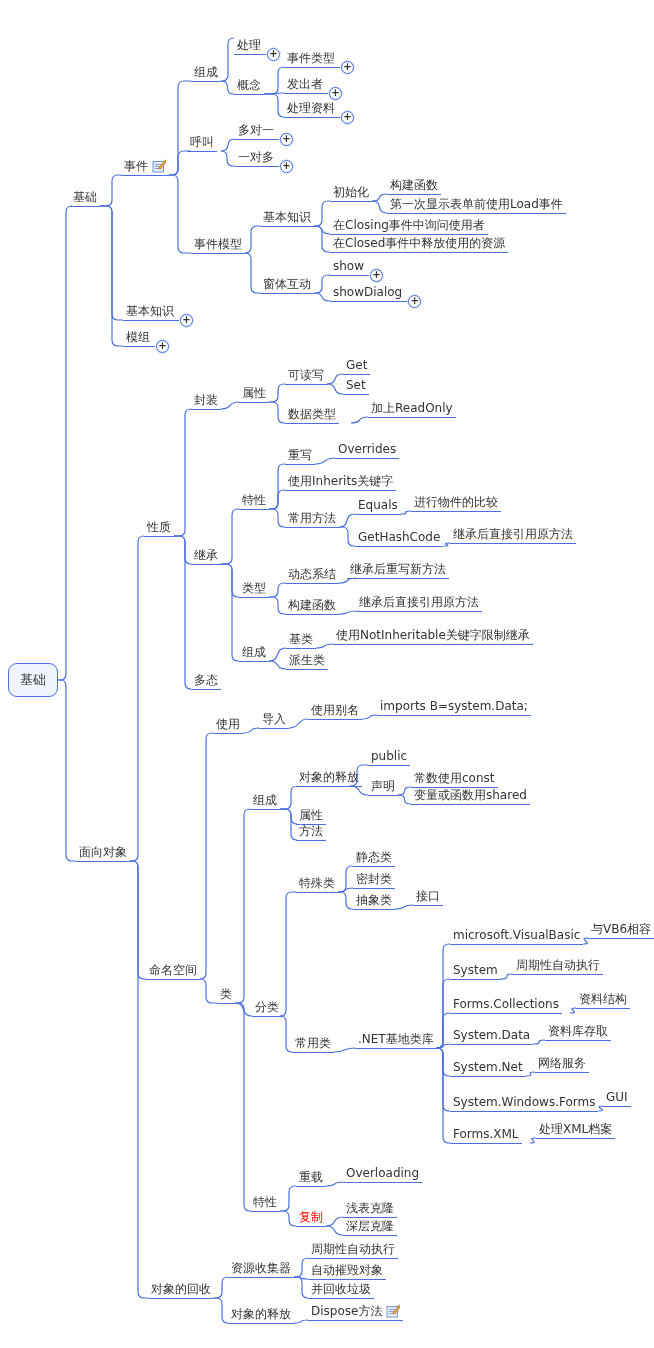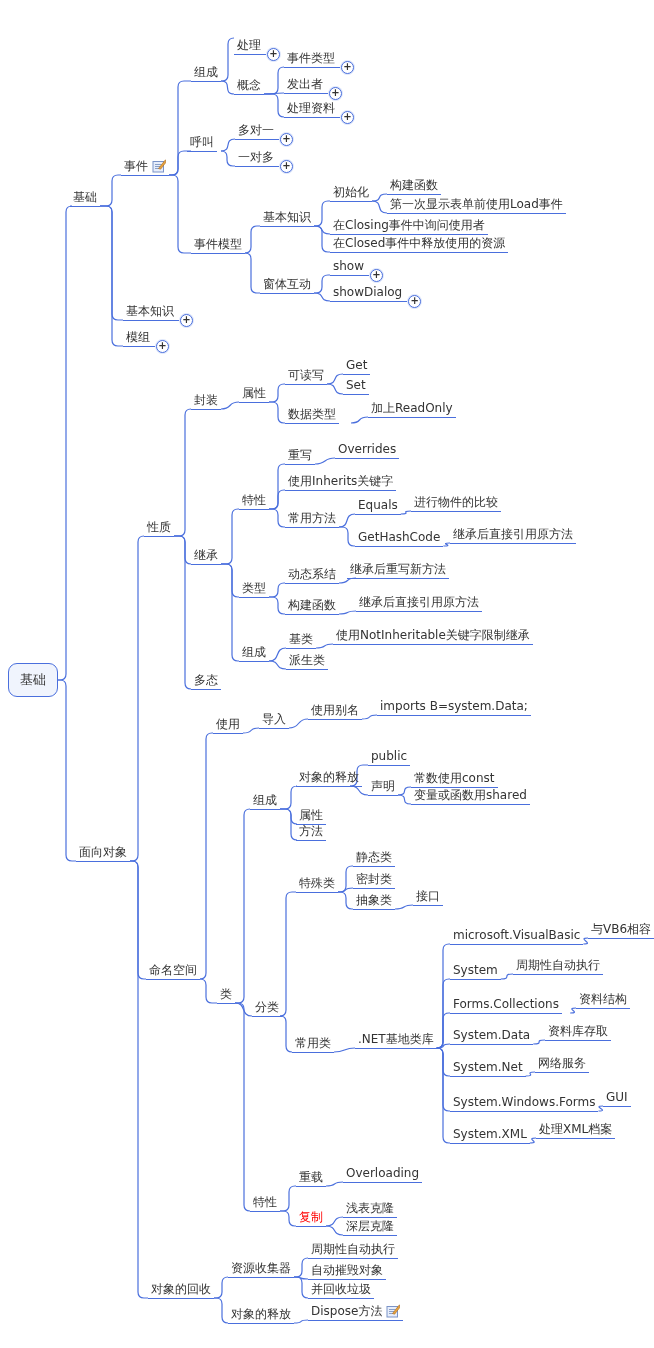--- a/index.html
+++ b/index.html
@@ -226,21 +226,21 @@
   <div class="node" id="t-system" style="left:450px;top:963px"><span>System</span></div>
   <div class="node" id="u-core" style="left:513px;top:958px"><span>周期性自动执行</span></div>
   <div class="node" id="t-collections" style="left:450px;top:997px"><span>Forms.Collections</span></div>
   <div class="node" id="u-struct" style="left:576px;top:992px"><span>资料结构</span></div>
   <div class="node" id="t-sdata" style="left:450px;top:1028px"><span>System.Data</span></div>
   <div class="node" id="u-db" style="left:545px;top:1024px"><span>资料库存取</span></div>
   <div class="node" id="t-snet" style="left:450px;top:1060px"><span>System.Net</span></div>
   <div class="node" id="u-web" style="left:535px;top:1056px"><span>网络服务</span></div>
   <div class="node" id="t-sforms" style="left:450px;top:1095px"><span>System.Windows.Forms</span></div>
   <div class="node" id="u-gui" style="left:603px;top:1090px"><span>GUI</span></div>
-  <div class="node" id="t-sxml" style="left:450px;top:1127px"><span>System.XML</span></div>
+  <div class="node" id="t-sxml" style="left:450px;top:1127px"><span>Forms.XML</span></div>
   <div class="node" id="u-xmlfile" style="left:536px;top:1122px"><span>处理XML档案</span></div>
 
   <div class="node" id="q-traits2" style="left:250px;top:1195px"><span>特性</span></div>
   <div class="node" id="r-overload" style="left:296px;top:1170px"><span>重载</span></div>
   <div class="node" id="s-overloading" style="left:343px;top:1166px"><span>Overloading</span></div>
   <div class="node" id="r-copy" style="left:296px;top:1210px"><span class="red">复制</span></div>
   <div class="node" id="s-shallow" style="left:343px;top:1201px"><span>浅表克隆</span></div>
   <div class="node" id="s-deep" style="left:343px;top:1219px"><span>深层克隆</span></div>
 
   <div class="node" id="o-recycle" style="left:148px;top:1282px"><span>对象的回收</span></div>

